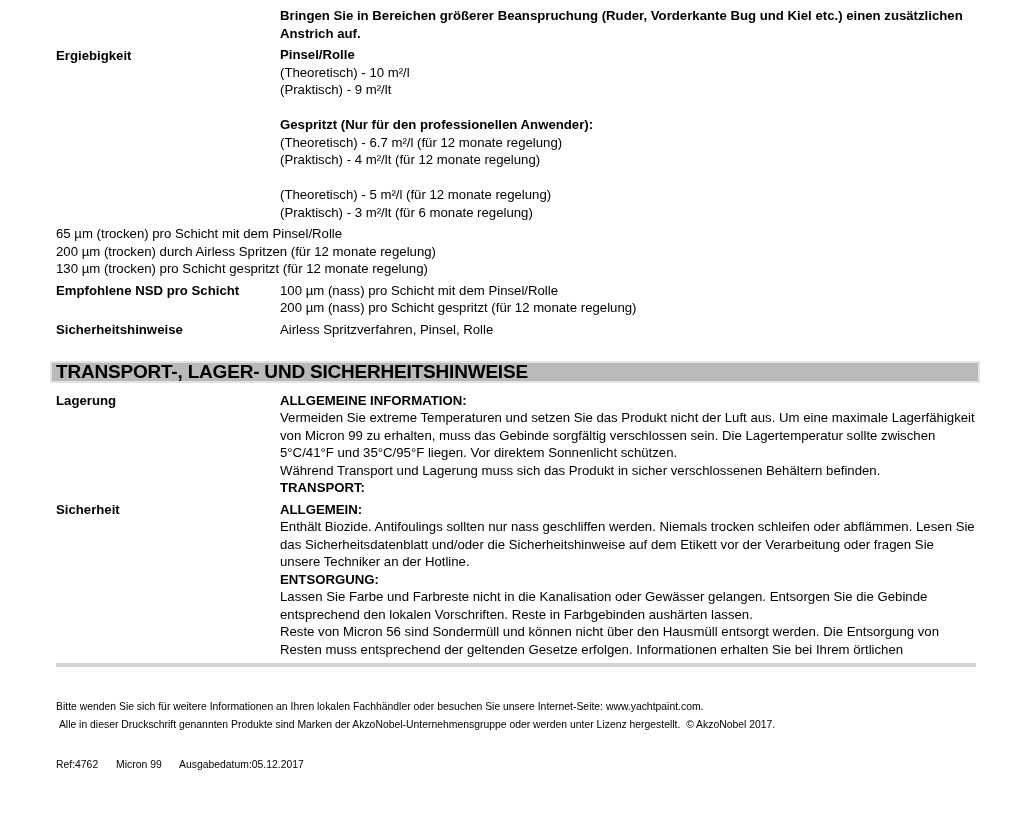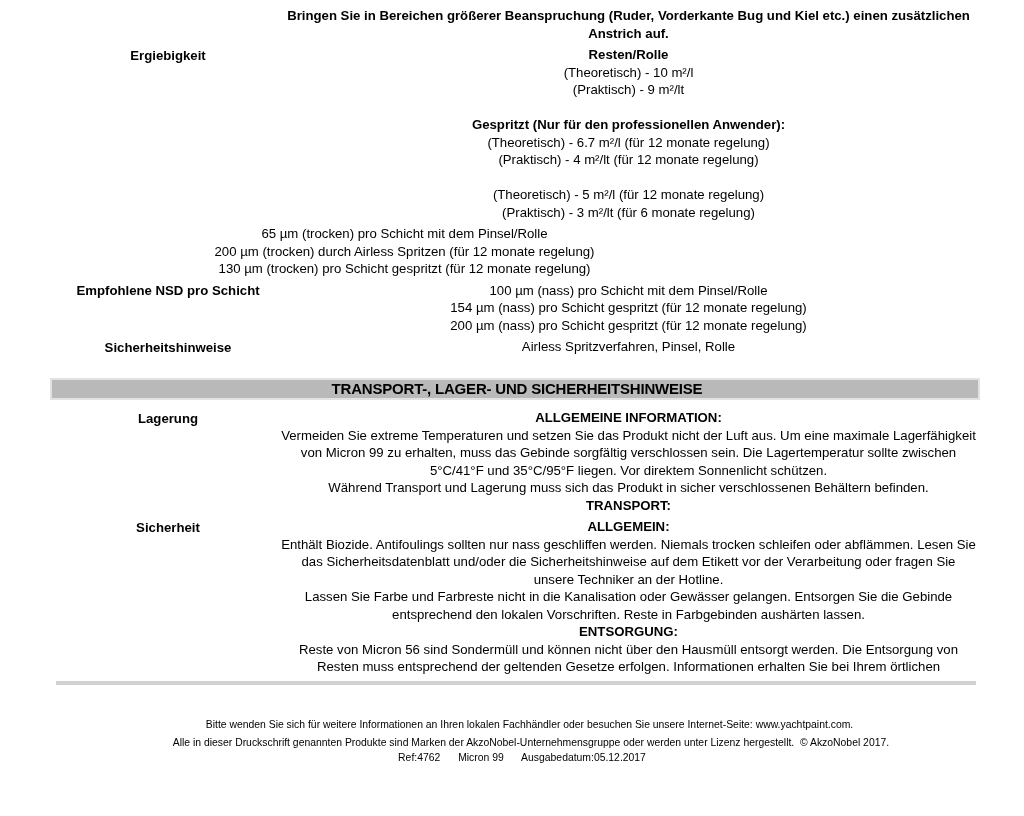--- a/index.html
+++ b/index.html
@@ -8,72 +8,71 @@
     width: 1024px; height: 816px;
     font-family: "Liberation Sans", "DejaVu Sans", sans-serif;
     font-size: 13.2px;
     color: #000000;
     overflow: hidden;
   }
   .page {
     width: 1024px; height: 816px;
     padding: 7px 21px 0 56px;
     position: relative;
-    text-align: center;
   }
   .row { display: flex; margin-bottom: 4px; }
   .label {
     flex: 0 0 224px;
     width: 224px;
     font-weight: bold;
     line-height: 17.5px;
     padding-top: 0.5px;
   }
   .content { width: 697px; line-height: 17.5px; }
   .line { min-height: 17.5px; line-height: 17.5px; }
   .line.bold { font-weight: bold; }
   .line.blank { min-height: 17.5px; }
   .section-bar {
     width: 930px;
     margin: 22px 0 9px -6px;
     background: var(--bar-bg, #b9b9b9);
     border: 2px solid var(--bar-border, #e2e2e2);
     padding: 0 0 1px 4px;
     font-weight: bold;
-    font-size: 15px;
+    font-size: 19px;
     line-height: 17px;
     letter-spacing: -0.2px;
   }
   .divider {
     width: 920px;
     height: 4px;
     background: var(--divider, #d2d2d2);
     margin-top: 5px;
   }
   .footer { margin-top: 31px; font-size: 10.4px; }
   .footer .f-line { line-height: 18px; white-space: pre-wrap; }
-  .ref-line { font-size: 10.4px; }
+  .ref-line { margin-top: 25px; font-size: 10.4px; }
   .ref-line span { margin-right: 15px; }
 </style>
 </head>
 <body>
 
 <div class="page">
 
   <div id="spec-rows">
       <div class="row">
         <div class="label"></div>
         <div class="content">
           <div class="line bold">Bringen Sie in Bereichen größerer Beanspruchung (Ruder, Vorderkante Bug und Kiel etc.) einen zusätzlichen Anstrich auf.</div>
         </div>
       </div>
       <div class="row">
         <div class="label">Ergiebigkeit</div>
         <div class="content">
-          <div class="line bold">Resten/Rolle</div>
+          <div class="line bold">Pinsel/Rolle</div>
           <div class="line">(Theoretisch) - 10 m²/l</div>
           <div class="line">(Praktisch) - 9 m²/lt</div>
           <div class="line blank"></div>
           <div class="line bold">Gespritzt (Nur für den professionellen Anwender):</div>
           <div class="line">(Theoretisch) - 6.7 m²/l (für 12 monate regelung)</div>
           <div class="line">(Praktisch) - 4 m²/lt (für 12 monate regelung)</div>
           <div class="line blank"></div>
           <div class="line">(Theoretisch) - 5 m²/l (für 12 monate regelung)</div>
           <div class="line">(Praktisch) - 3 m²/lt (für 6 monate regelung)</div>
         </div>
@@ -82,21 +81,20 @@
         <div class="content">
           <div class="line">65 µm (trocken) pro Schicht mit dem Pinsel/Rolle</div>
           <div class="line">200 µm (trocken) durch Airless Spritzen (für 12 monate regelung)</div>
           <div class="line">130 µm (trocken) pro Schicht gespritzt (für 12 monate regelung)</div>
         </div>
       </div>
       <div class="row">
         <div class="label">Empfohlene NSD pro Schicht</div>
         <div class="content">
           <div class="line">100 µm (nass) pro Schicht mit dem Pinsel/Rolle</div>
-          <div class="line">154 µm (nass) pro Schicht gespritzt (für 12 monate regelung)</div>
           <div class="line">200 µm (nass) pro Schicht gespritzt (für 12 monate regelung)</div>
         </div>
       </div>
       <div class="row">
         <div class="label">Sicherheitshinweise</div>
         <div class="content">
           <div class="line">Airless Spritzverfahren, Pinsel, Rolle</div>
         </div>
       </div>
     </div>
@@ -113,22 +111,22 @@
           <div class="line">Vermeiden Sie extreme Temperaturen und setzen Sie das Produkt nicht der Luft aus. Um eine maximale Lagerfähigkeit von Micron 99 zu erhalten, muss das Gebinde sorgfältig verschlossen sein. Die Lagertemperatur sollte zwischen 5°C/41°F und 35°C/95°F liegen. Vor direktem Sonnenlicht schützen.</div>
           <div class="line">Während Transport und Lagerung muss sich das Produkt in sicher verschlossenen Behältern befinden.</div>
           <div class="line bold">TRANSPORT:</div>
         </div>
       </div>
       <div class="row">
         <div class="label">Sicherheit</div>
         <div class="content">
           <div class="line bold">ALLGEMEIN:</div>
           <div class="line">Enthält Biozide. Antifoulings sollten nur nass geschliffen werden. Niemals trocken schleifen oder abflämmen. Lesen Sie das Sicherheitsdatenblatt und/oder die Sicherheitshinweise auf dem Etikett vor der Verarbeitung oder fragen Sie unsere Techniker an der Hotline.</div>
+          <div class="line bold">ENTSORGUNG:</div>
           <div class="line">Lassen Sie Farbe und Farbreste nicht in die Kanalisation oder Gewässer gelangen. Entsorgen Sie die Gebinde entsprechend den lokalen Vorschriften. Reste in Farbgebinden aushärten lassen.</div>
-          <div class="line bold">ENTSORGUNG:</div>
           <div class="line">Reste von Micron 56 sind Sondermüll und können nicht über den Hausmüll entsorgt werden. Die Entsorgung von Resten muss entsprechend der geltenden Gesetze erfolgen. Informationen erhalten Sie bei Ihrem örtlichen</div>
         </div>
       </div>
     </div>
 
   <div class="divider"></div>
 
   <div class="footer">
     <div class="f-line">Bitte wenden Sie sich für weitere Informationen an Ihren lokalen Fachhändler oder besuchen Sie unsere Internet-Seite: www.yachtpaint.com.</div>
     <div class="f-line"> Alle in dieser Druckschrift genannten Produkte sind Marken der AkzoNobel-Unternehmensgruppe oder werden unter Lizenz hergestellt.  © AkzoNobel 2017.</div>

